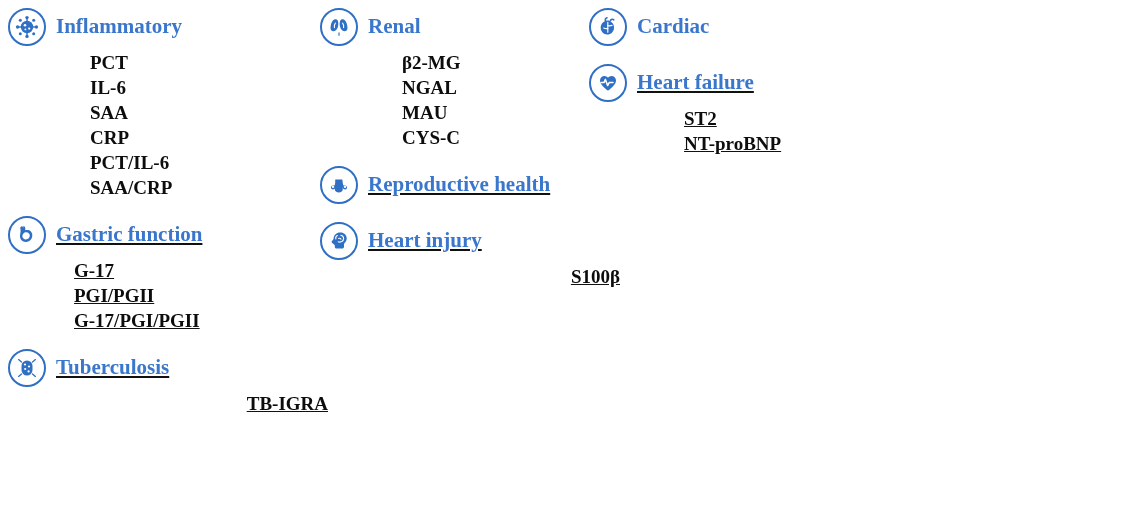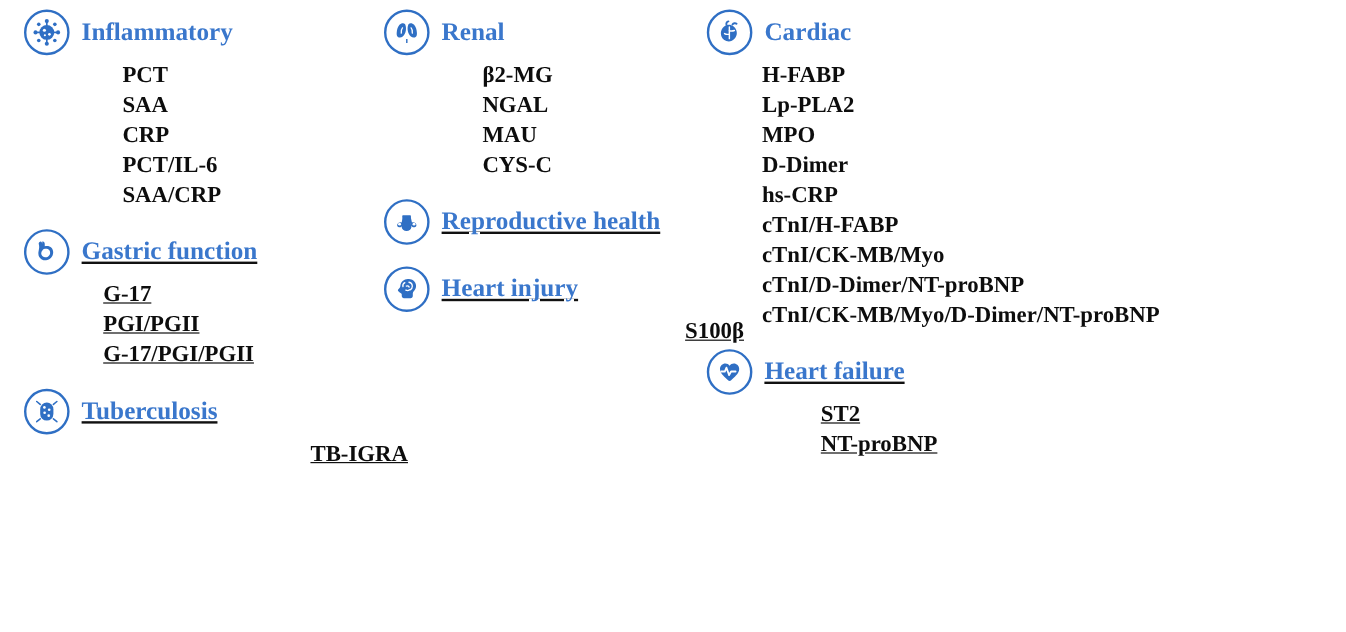--- a/index.html
+++ b/index.html
@@ -17,21 +17,21 @@
   }
   .board {
     position: relative;
     width: 1122px;
     height: 527px;
   }
   .column {
     position: absolute;
     top: 0;
   }
-  .col-1 { left: 20px;  width: 320px; }
+  .col-1 { left: 8px;  width: 320px; }
   .col-2 { left: 320px; width: 300px; }
   .col-3 { left: 589px; width: 490px; }
 
   .group {
     position: relative;
     margin-bottom: 6px;
   }
   .group-header {
     display: flex;
     align-items: center;
@@ -113,20 +113,21 @@
               <circle cx="10" cy="10.2" r="1.3"></circle>
               <circle cx="14.2" cy="13.6" r="1.1"></circle>
               <circle cx="10.4" cy="14.4" r="0.9"></circle>
             </g>
           </svg>
         </span>
         <span class="group-title">Inflammatory</span>
       </div>
       <ul class="items indent-82">
         <li class="item">PCT</li>
+        <li class="item">IL-6</li>
         <li class="item">SAA</li>
         <li class="item">CRP</li>
         <li class="item">PCT/IL-6</li>
         <li class="item">SAA/CRP</li>
       </ul>
     </div>
 
     <div class="group gap-md">
       <div class="group-header">
         <span class="icon-circle">
@@ -249,31 +250,20 @@
               <path d="M11.8 13.4c-1.4 0.4-2.8 0.3-4-0.4"></path>
             </g>
             <g stroke="#2f6fc4" stroke-width="1.6" fill="none" stroke-linecap="round">
               <path d="M9.4 5.6 C9 4.2 9.8 3 11 2.8"></path>
               <path d="M14.4 5.4 C15.2 4.2 16.8 4 17.8 4.8"></path>
             </g>
           </svg>
         </span>
         <span class="group-title">Cardiac</span>
       </div>
-      <ul class="items indent-46">
-        <li class="item">H-FABP</li>
-        <li class="item">Lp-PLA2</li>
-        <li class="item">MPO</li>
-        <li class="item">D-Dimer</li>
-        <li class="item">hs-CRP</li>
-        <li class="item">cTnI/H-FABP</li>
-        <li class="item">cTnI/CK-MB/Myo</li>
-        <li class="item">cTnI/D-Dimer/NT-proBNP</li>
-        <li class="item">cTnI/CK-MB/Myo/D-Dimer/NT-proBNP</li>
-      </ul>
     </div>
 
     <div class="group gap-md">
       <div class="group-header">
         <span class="icon-circle">
           <svg width="24" height="24" viewBox="0 0 24 24">
             <path fill="#2f6fc4" d="M12 19.4c-0.4 0-0.8-0.2-1.1-0.4C8.3 16.8 4 13.4 4 9.6 4 7 6 5 8.5 5c1.4 0 2.7 0.7 3.5 1.8C12.8 5.7 14.1 5 15.5 5 18 5 20 7 20 9.6c0 3.8-4.3 7.2-6.9 9.4-0.3 0.2-0.7 0.4-1.1 0.4z"></path>
             <path stroke="#ffffff" stroke-width="1.5" fill="none" stroke-linecap="round" stroke-linejoin="round" d="M5 11.6h3l1.4-3.2 2.2 6.2 1.6-3h3.8"></path>
           </svg>
         </span>

